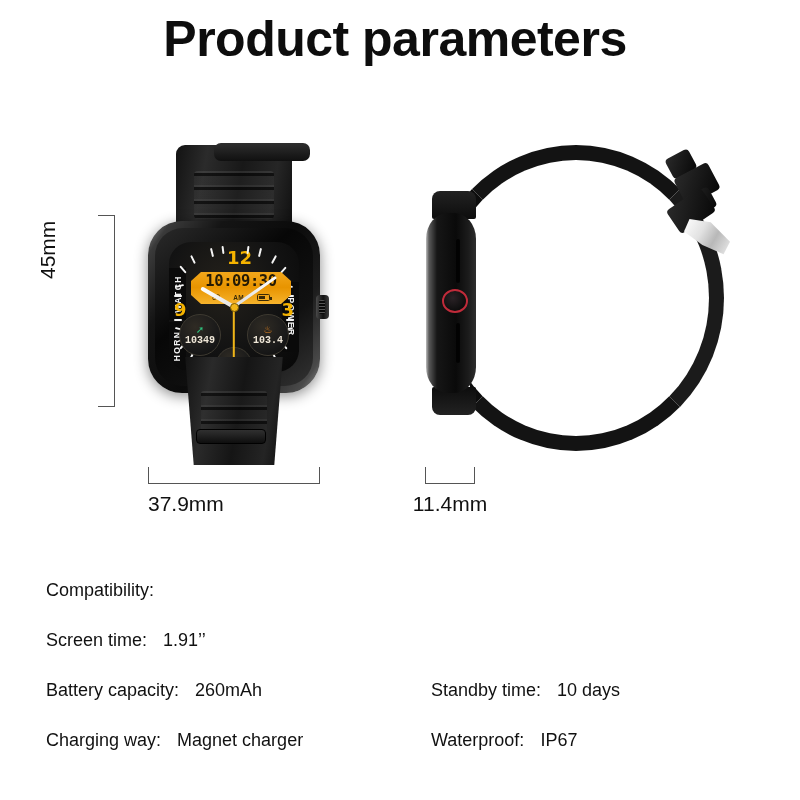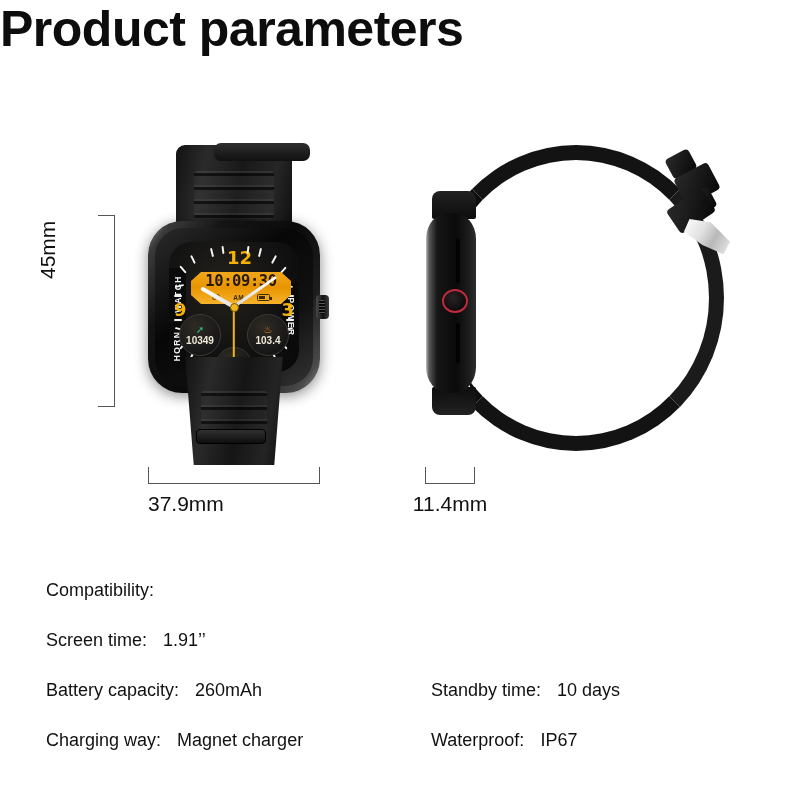--- a/index.html
+++ b/index.html
@@ -6,21 +6,22 @@
   html, body {
     width: 800px; height: 800px;
     background: #ffffff;
     font-family: "Liberation Sans", sans-serif;
     overflow: hidden;
   }
   #page { position: relative; width: 800px; height: 800px; background: #fff; }
 
   
   .page-title {
-    position: absolute; left: 0; top: 2px; width: 790px;
+    position: absolute; left: 0; top: 12px; width: 790px;
+    text-align: center;
     font-size: 50px; font-weight: 700; letter-spacing: -0.5px;
     color: #0d0d0d; line-height: 1.1;
   }
 
   
   #dim-v-wrap { position: absolute; left: 92px; top: 215px; width: 30px; height: 192px; }
   #dim-v-wrap .vbar  { position: absolute; left: 22px; top: 0; width: 1.4px; height: 192px; background: #555; }
   #dim-v-wrap .vtop  { position: absolute; left: 6px; top: 0; width: 17px; height: 1.4px; background: #555; }
   #dim-v-wrap .vbot  { position: absolute; left: 6px; bottom: 0; width: 17px; height: 1.4px; background: #555; }
   #dim-v-label {
@@ -163,21 +164,21 @@
   .batt::after  { content:''; position:absolute; right:-3px; top:2px; width:2px; height:3px; background:#3a2a06; }
 
   
   .subdial {
     position:absolute; border-radius:50%;
     background: radial-gradient(circle at 38% 30%, #2f2b24 0%, #1a1a1a 60%, #0c0c0c 100%);
     border:1.3px solid #3e3a31;
     display:flex; flex-direction:column; align-items:center; justify-content:center;
   }
   .sd-ico { font-size:10px; line-height:1; margin-bottom:1px; }
-  .sd-val { font-size:10px; font-weight:700; color:#efe7d8; font-family:Liberation Sans, sans-serif; line-height:1; }
+  .sd-val { font-size:10px; font-weight:700; color:#efe7d8; font-family:Liberation Mono, monospace; line-height:1; }
   .sd-lbl { position:absolute; font-size:6.5px; color:#a09888; letter-spacing:.2px; }
 
   .sd-steps { left:10px; top:72px; width:42px; height:42px; }
   .sd-kcal  { right:10px; top:72px; width:42px; height:42px; }
   .sd-hr    { left:50%; margin-left:-18px; top:105px; width:36px; height:36px; }
   .sd-hr .sd-val { font-size:8.5px; color:#ddd5c6; }
 
   
   .hand { position:absolute; left:50%; top:50%; transform-origin: 50% 100%; border-radius:2px; }
   .hand-h { width:4px; height:38px; margin-left:-2px; margin-top:-38px;

